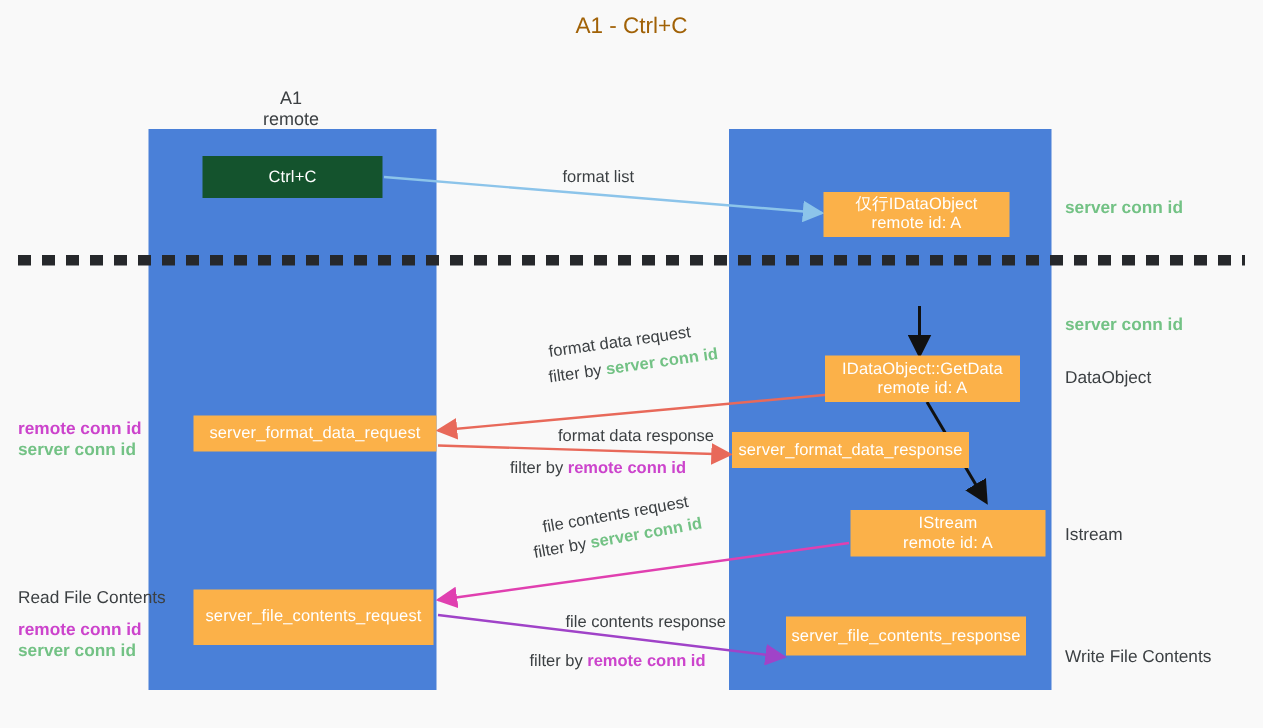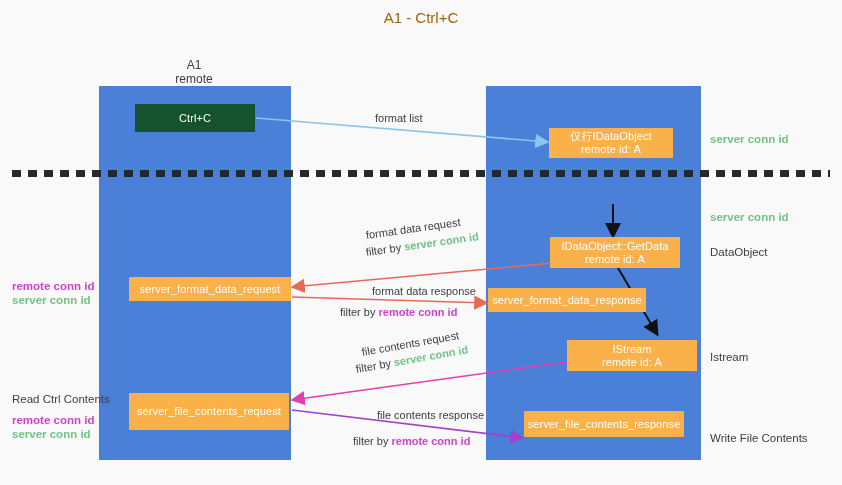--- a/index.html
+++ b/index.html
@@ -182,21 +182,21 @@
 
   <div class="sideLabel green-txt" style="left:710px; top:132px;">server conn id</div>
   <div class="sideLabel green-txt" style="left:710px; top:210px;">server conn id</div>
   <div class="sideLabel" style="left:710px; top:245px;">DataObject</div>
   <div class="sideLabel" style="left:710px; top:350px;">Istream</div>
   <div class="sideLabel" style="left:710px; top:431px;">Write File Contents</div>
 
   <div class="sideLabel magenta-txt" style="left:12px; top:279px;">remote conn id</div>
   <div class="sideLabel green-txt" style="left:12px; top:293px;">server conn id</div>
 
-  <div class="sideLabel" style="left:12px; top:392px;">Read Ctrl Contents</div>
+  <div class="sideLabel" style="left:12px; top:392px;">Read File Contents</div>
   <div class="sideLabel magenta-txt" style="left:12px; top:413px;">remote conn id</div>
   <div class="sideLabel green-txt" style="left:12px; top:427px;">server conn id</div>
 
   <div class="edgeLabel" style="left:375px; top:111px;">format list</div>
 
   <div class="edgeLabel rot-a" style="left:366px; top:228px;">format data request</div>
   <div class="edgeLabel rot-a" style="left:366px; top:245px;">
     <span>filter by </span><span class="green-txt">server conn id</span>
   </div>
 

